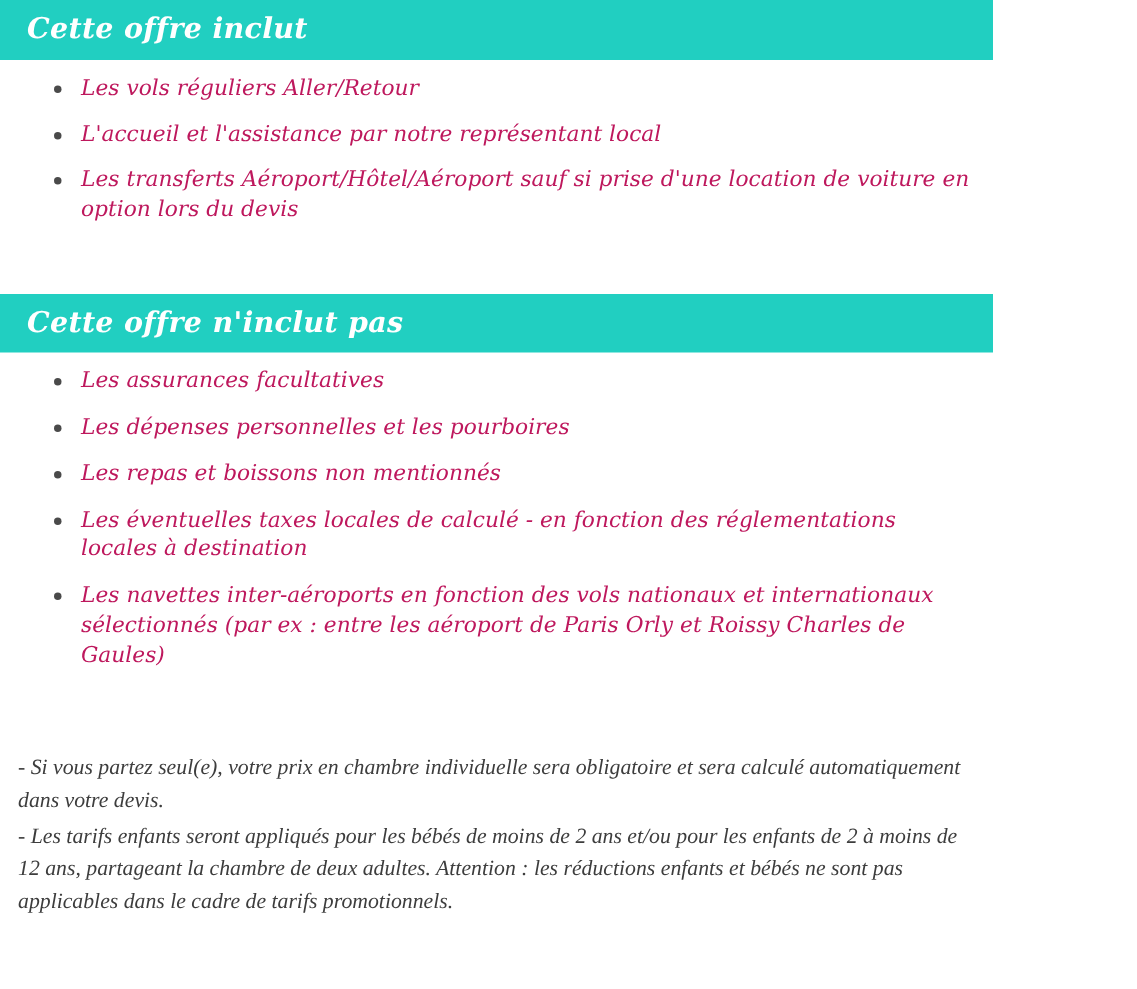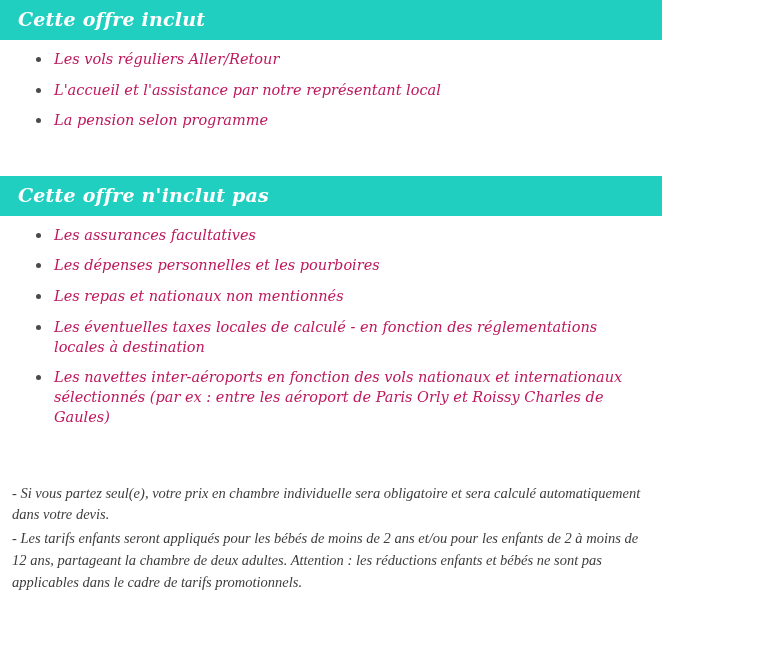--- a/index.html
+++ b/index.html
@@ -82,34 +82,34 @@
 <body>
 
 <div class="page">
 
   <section class="section">
     <div class="section-header">Cette offre inclut</div>
     <div class="section-body">
       <ul class="bullets">
         <li>Les vols réguliers Aller/Retour</li>
         <li>L'accueil et l'assistance par notre représentant local</li>
-        <li>La pension selon programme</li>
+        <li>Les transferts Aéroport/Hôtel/Aéroport sauf si prise d'une location de voiture en option lors du devis</li>
       </ul>
     </div>
   </section>
 
   <div class="spacer-1"></div>
 
   <section class="section">
     <div class="section-header">Cette offre n'inclut pas</div>
     <div class="section-body">
       <ul class="bullets">
         <li>Les assurances facultatives</li>
         <li>Les dépenses personnelles et les pourboires</li>
-        <li>Les repas et nationaux non mentionnés</li>
+        <li>Les repas et boissons non mentionnés</li>
         <li>Les éventuelles taxes locales de calculé - en fonction des réglementations locales à destination</li>
         <li>Les navettes inter-aéroports en fonction des vols nationaux et internationaux sélectionnés (par ex : entre les aéroport de Paris Orly et Roissy Charles de Gaules)</li>
       </ul>
     </div>
   </section>
 
   <div class="spacer-2"></div>
 
   <section class="section">
     <div class="para-block">

